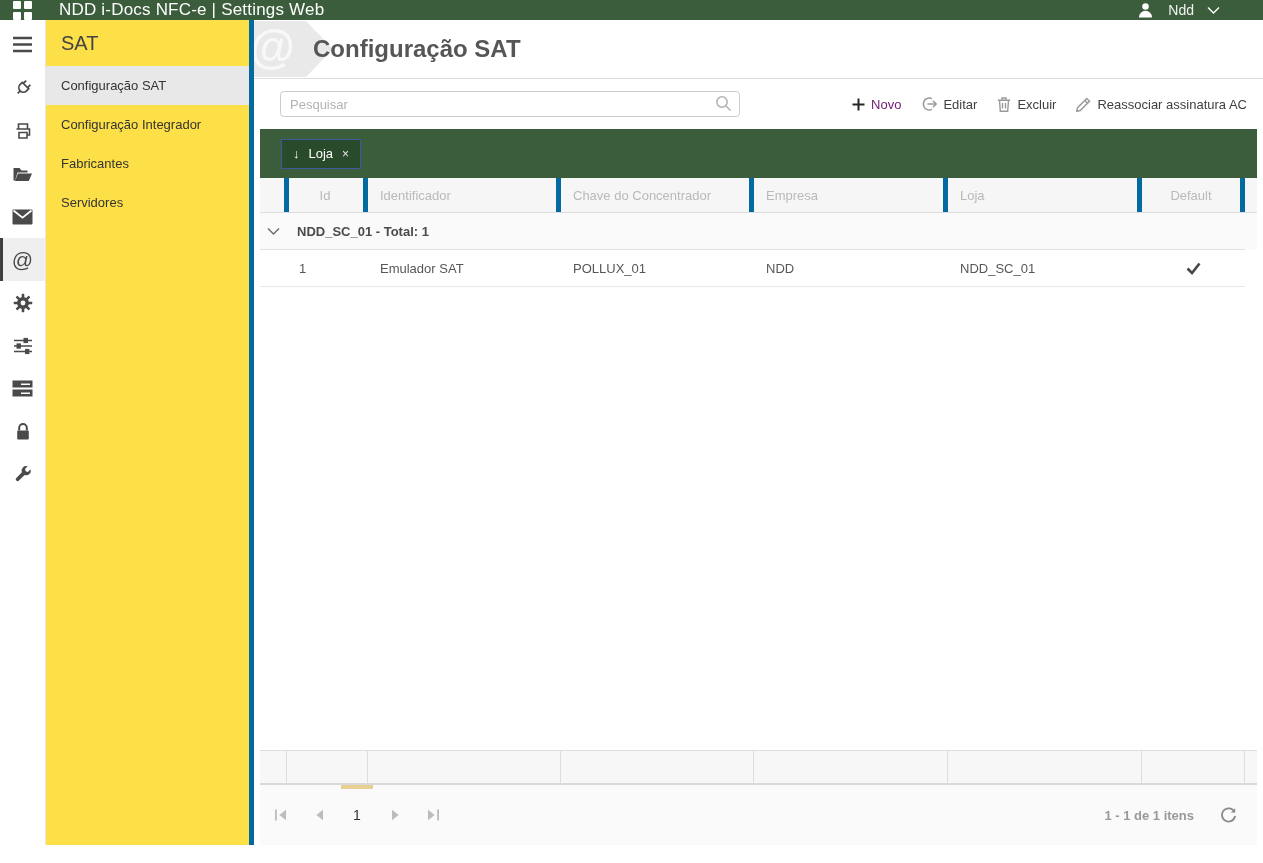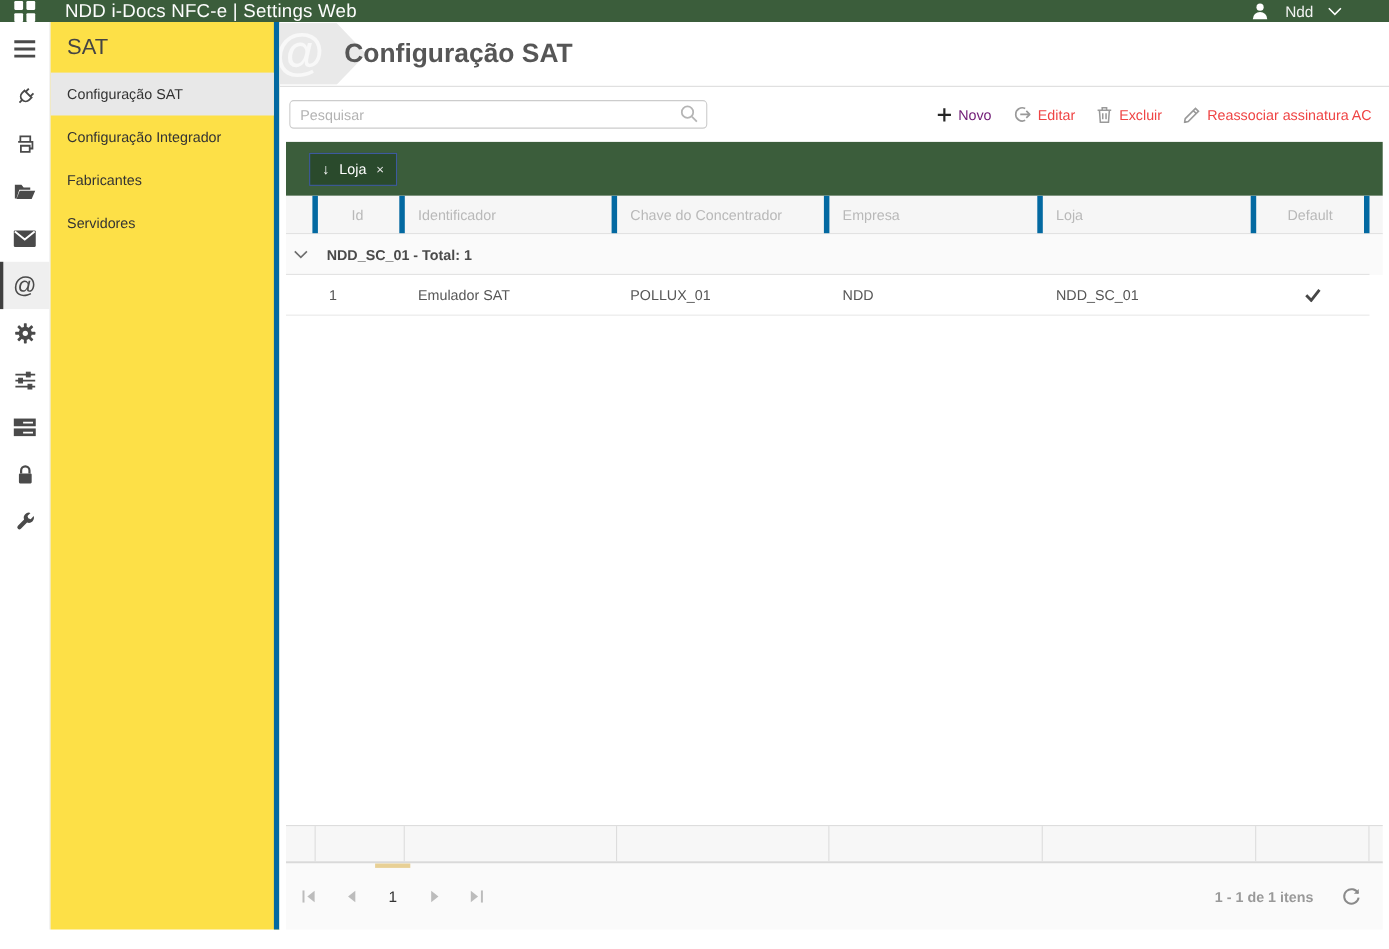--- a/index.html
+++ b/index.html
@@ -32,26 +32,26 @@
   
   .main { flex:1; display:flex; flex-direction:column; background:#fff; min-width:0; }
 
   .page-header { height:59px; border-bottom:1px solid #ddd; position:relative; overflow:hidden; flex:none; }
   .watermark { position:absolute; left:0; top:1px; width:79px; height:56px; background:#e9e9e9;
                clip-path:polygon(0 0,52px 0,79px 28px,52px 56px,0 56px); }
   .watermark span { position:absolute; left:-4px; top:-1px; font-size:46px; color:#f8f8f8; font-weight:700; }
   .page-title { position:absolute; left:59px; top:50%; transform:translateY(-50%); font-size:24px; font-weight:600; color:#565656; }
 
   .toolbar { height:50px; display:flex; align-items:center; padding:0 16px 0 9px; flex:none; }
-  .search-wrap { position:relative; width:380px; }
+  .search-wrap { position:relative; width:460px;margin-left:17px; }
   .search-input { width:100%; height:26px; border:1px solid #ccc; border-radius:4px; padding:0 32px 0 9px; font-size:13px; color:#555; outline:none; font-family:inherit; }
   .search-input::placeholder { color:#b3b3b3; }
   .search-icon { position:absolute; right:8px; top:4px; color:#b5b5b5; }
   .actions { margin-left:auto; display:flex; align-items:center; gap:20px; }
-  .action-btn { display:flex; align-items:center; gap:6px; font-size:13px; color:#ef4444; cursor:pointer; white-space:nowrap; }
+  .action-btn { display:flex; align-items:center; gap:6px; font-size:13px; color:#404040; cursor:pointer; white-space:nowrap; }
   .action-btn.primary { color:#701a75; }
 
   
   .grid { flex:1; margin:0 6px; display:flex; flex-direction:column; min-height:0; }
   .group-bar { height:49px; background:var(--brand-green,#3b5d3b); display:flex; align-items:center; padding-left:21px; flex:none; }
   .chip { height:30px; display:flex; align-items:center; gap:9px; padding:0 11px; background:#2a4a2c;
           border:1px solid var(--chip-border,#3d5a9e); color:#fff; font-size:13px; cursor:pointer; }
   .chip .chip-x { font-size:12px; color:#e8e8e8; cursor:pointer; }
 
   .cols { display:grid; grid-template-columns:27px 81px 193px 193px 194px 194px 103px 1fr; }

